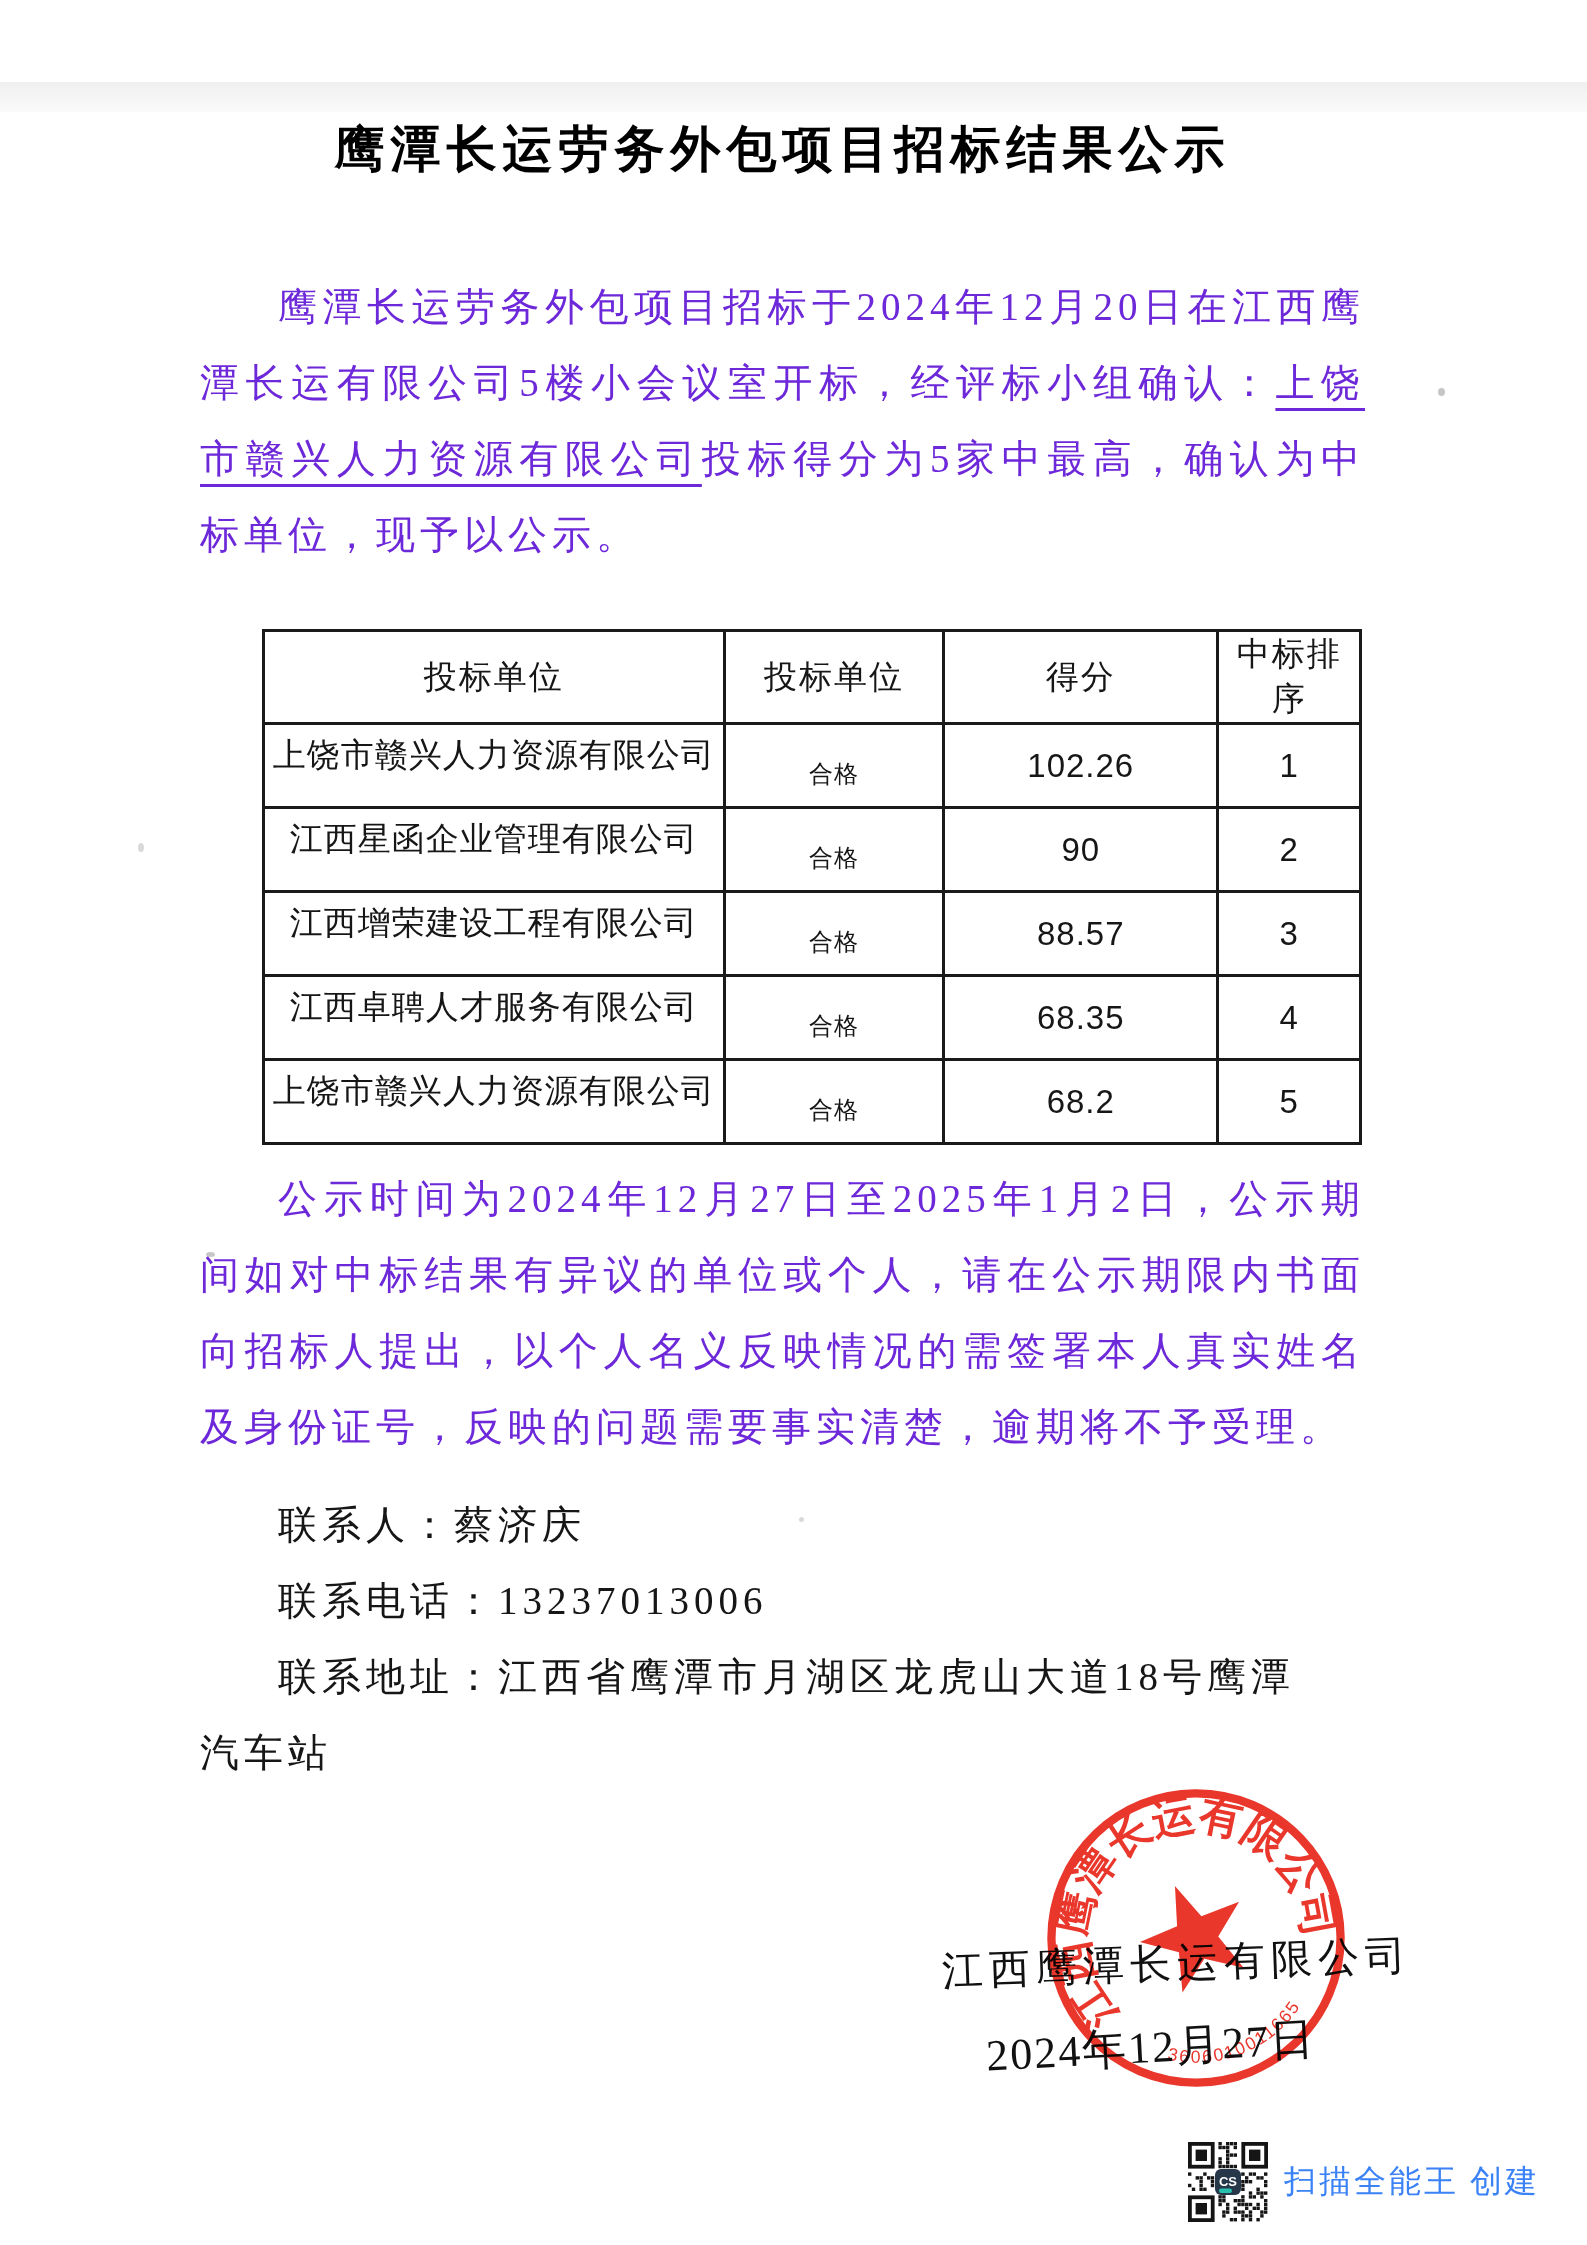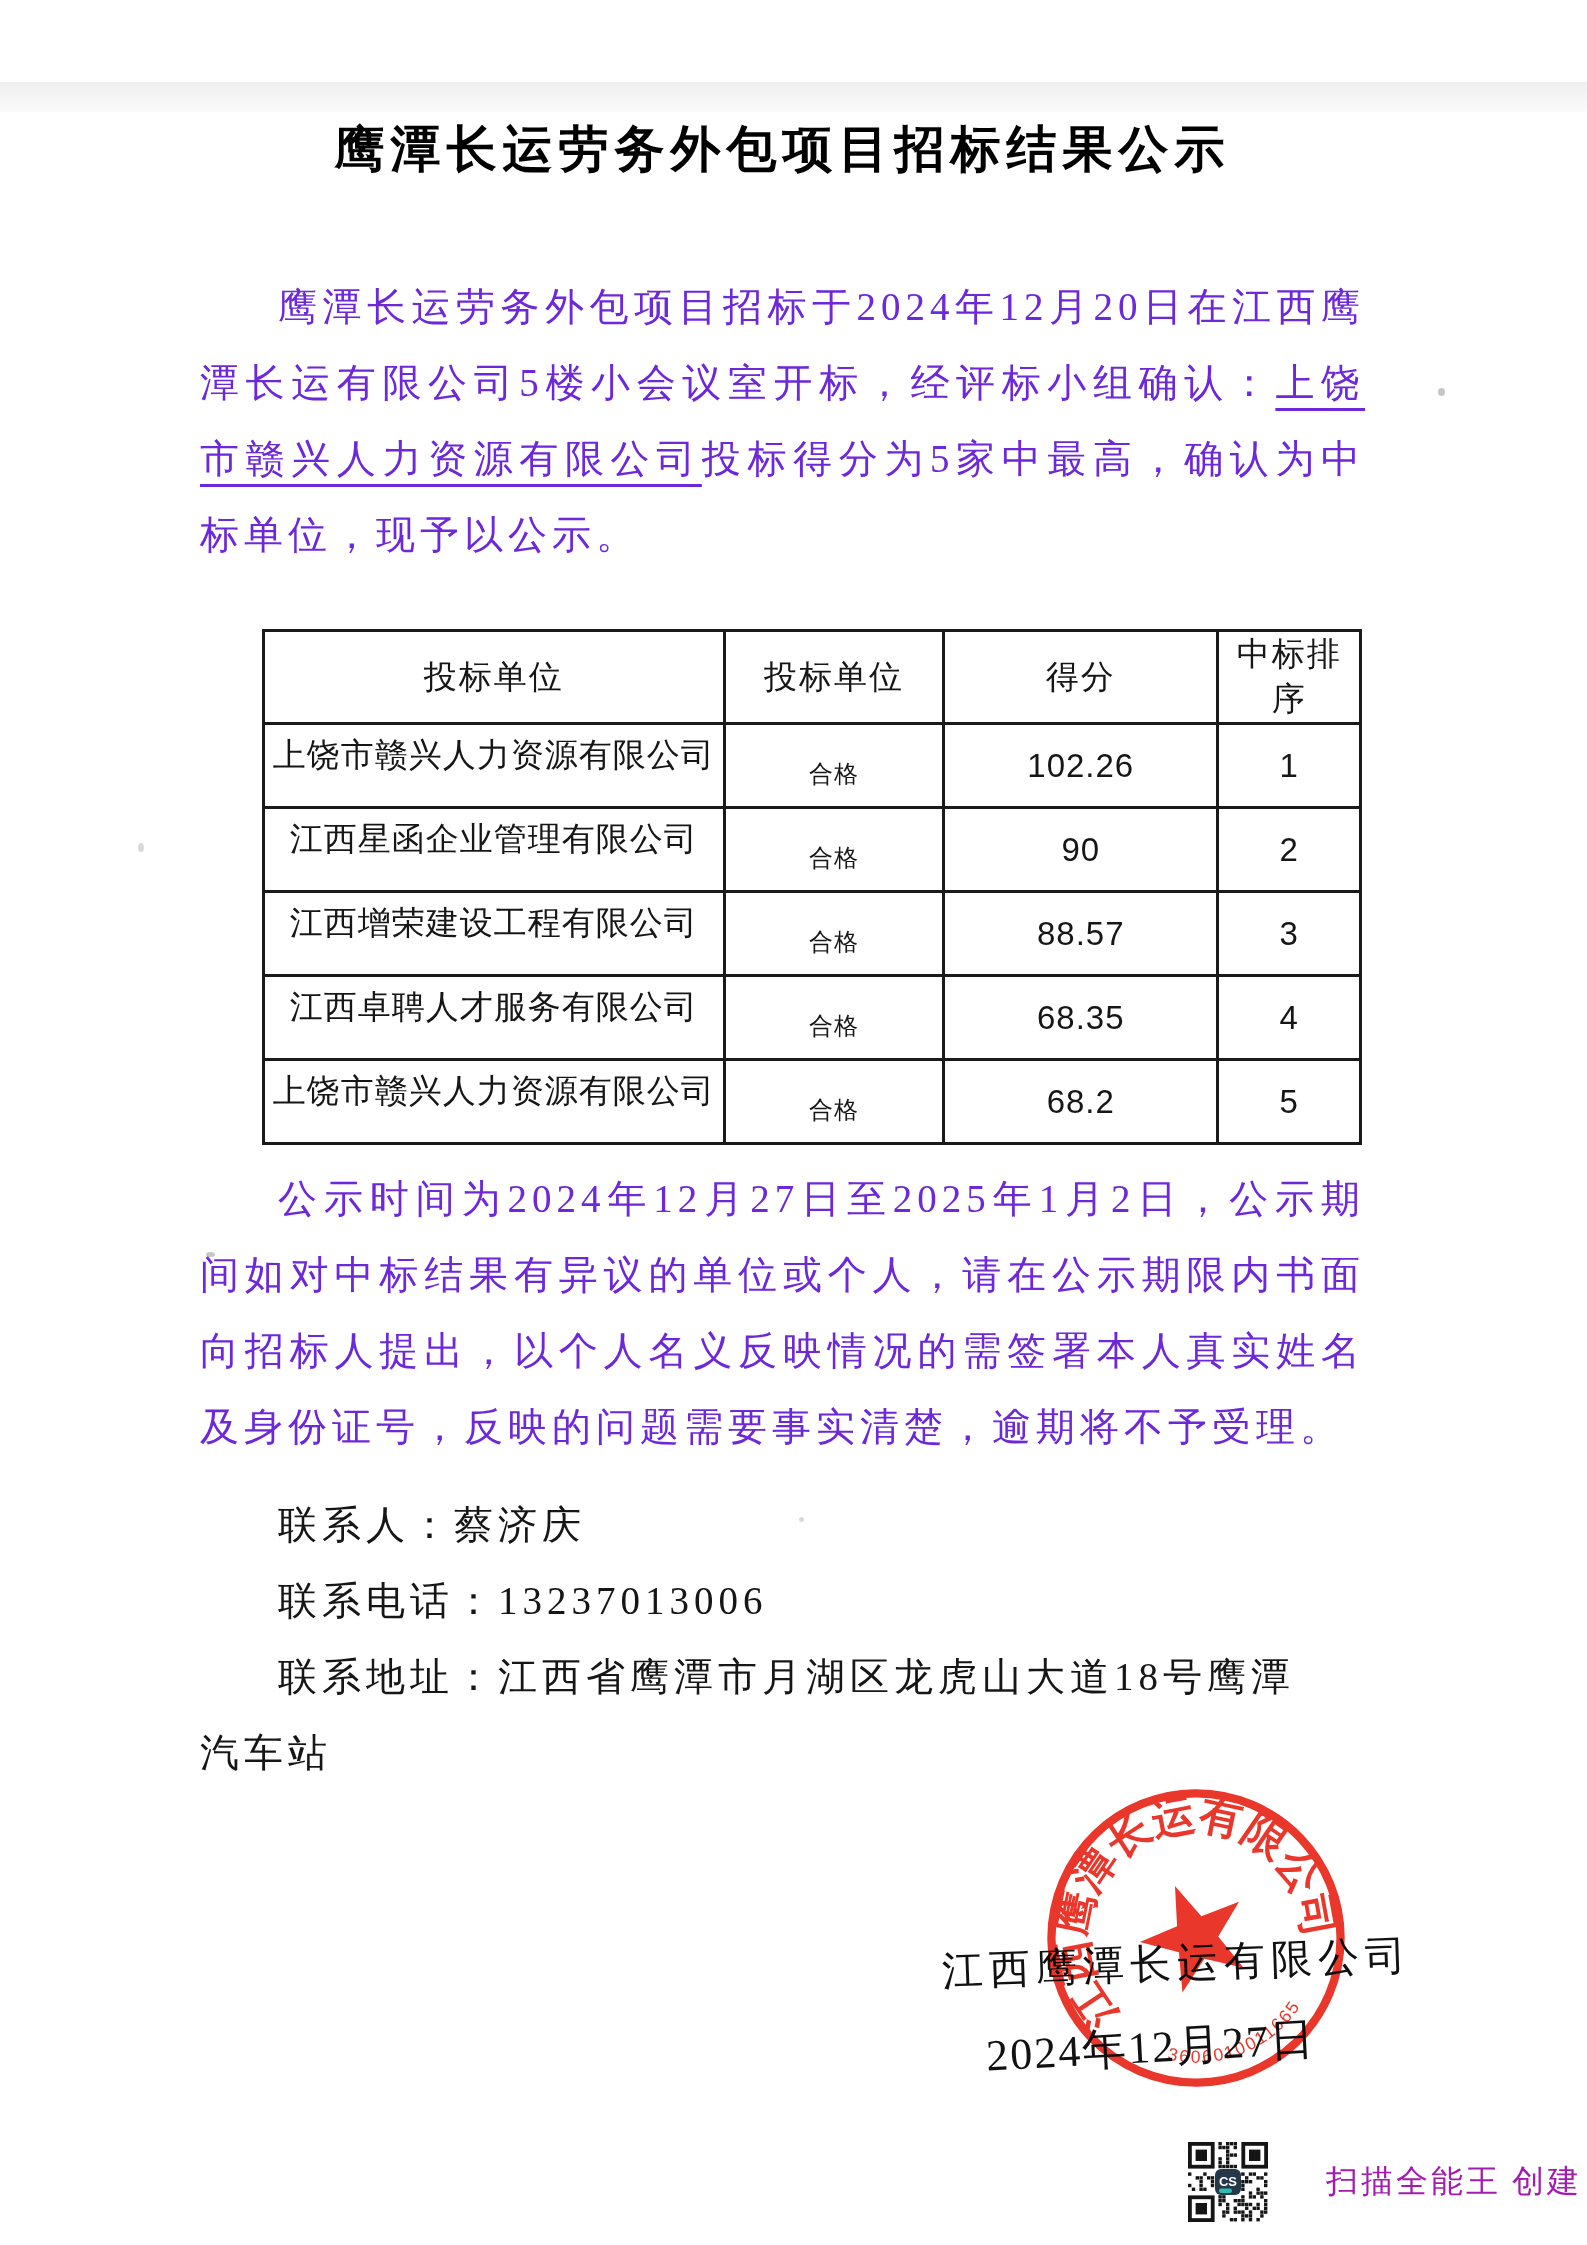--- a/index.html
+++ b/index.html
@@ -61,23 +61,22 @@
   }
 
   .stamp {
     position:absolute; left:1040px; top:1782px; width:312px; height:312px;
     transform:rotate(-22deg); mix-blend-mode:multiply; opacity:.93;
   }
 
   .scan-footer { position:absolute; left:1188px; top:2142px; display:flex; align-items:center; gap:16px;text-align:center; }
   .qr-box { width:80px; height:80px; }
   .scan-text {
-    font-size:32px; color:#a21caf; letter-spacing:3px; white-space:nowrap;
+    font-size:32px; color:#3b82f6; letter-spacing:3px; white-space:nowrap;
     font-family:"Liberation Serif","DejaVu Serif",serif;
-    margin-left:42px;
   }
 </style>
 </head>
 <body>
 
 <div class="page">
 
   <div class="scan-band"></div>
   <div class="speck s1"></div>
   <div class="speck s2"></div>

